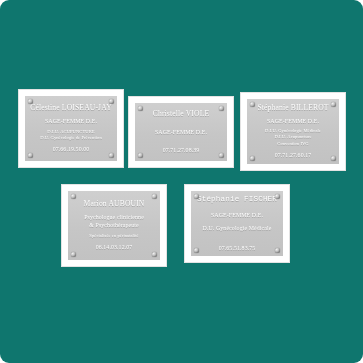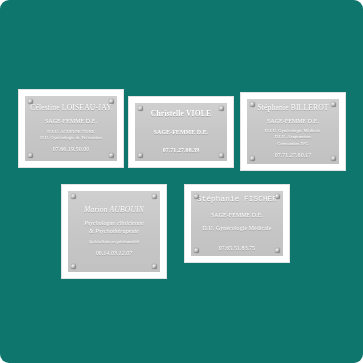--- a/index.html
+++ b/index.html
@@ -103,21 +103,21 @@
       <span class="screw br"></span>
 
       <div class="ln ln-name">Célestine LOISEAU-JAY</div>
       <div class="ln ln-title">SAGE-FEMME D.E.</div>
       <div class="ln ln-sub">D.I.U. ACUPUNCTURE</div>
       <div class="ln ln-sub">D.U. Gynécologie de Prévention</div>
       <div class="ln ln-phone">07.66.19.50.00</div>
     </div>
   </div>
 
-  <div class="plaque" style="left:128px; top:96px; width:106px; height:72px;font-weight:bold;">
+  <div class="plaque" style="left:128px; top:96px; width:106px; height:72px;">
     <div class="plate">
       <span class="screw tl"></span>
       <span class="screw tr"></span>
       <span class="screw bl"></span>
       <span class="screw br"></span>
 
       <div class="ln ln-name" style="margin-bottom:10px;">Christelle VIOLE</div>
       <div class="ln ln-title" style="margin-bottom:0;">SAGE-FEMME D.E.</div>
       <div class="ln ln-phone" style="margin-top:11px;">07.71.27.08.39</div>
     </div>
@@ -132,21 +132,21 @@
 
       <div class="ln ln-name">Stéphanie BILLEROT</div>
       <div class="ln ln-title" style="margin-bottom:3px;">SAGE-FEMME D.E.</div>
       <div class="ln ln-sub">D.I.U. Gynécologie Médicale</div>
       <div class="ln ln-sub">D.I.U. Acupuncture</div>
       <div class="ln ln-sub">Convention IVG</div>
       <div class="ln ln-phone">07.71.27.60.17</div>
     </div>
   </div>
 
-  <div class="plaque" style="left:61px; top:184px; width:106px; height:95px;font-style:italic;">
+  <div class="plaque" style="left:61px; top:184px; width:106px; height:83px;">
     <div class="plate">
       <span class="screw tl"></span>
       <span class="screw tr"></span>
       <span class="screw bl"></span>
       <span class="screw br"></span>
 
       <div class="ln ln-name">Marion AUBOUIN</div>
       <div class="ln ln-title gap-sm" style="margin-bottom:1px;">Psychologue clinicienne</div>
       <div class="ln ln-title" style="margin-bottom:4px;">&amp; Psychothérapeute</div>
       <div class="ln ln-sub">Spécialisée en périnatalité</div>

